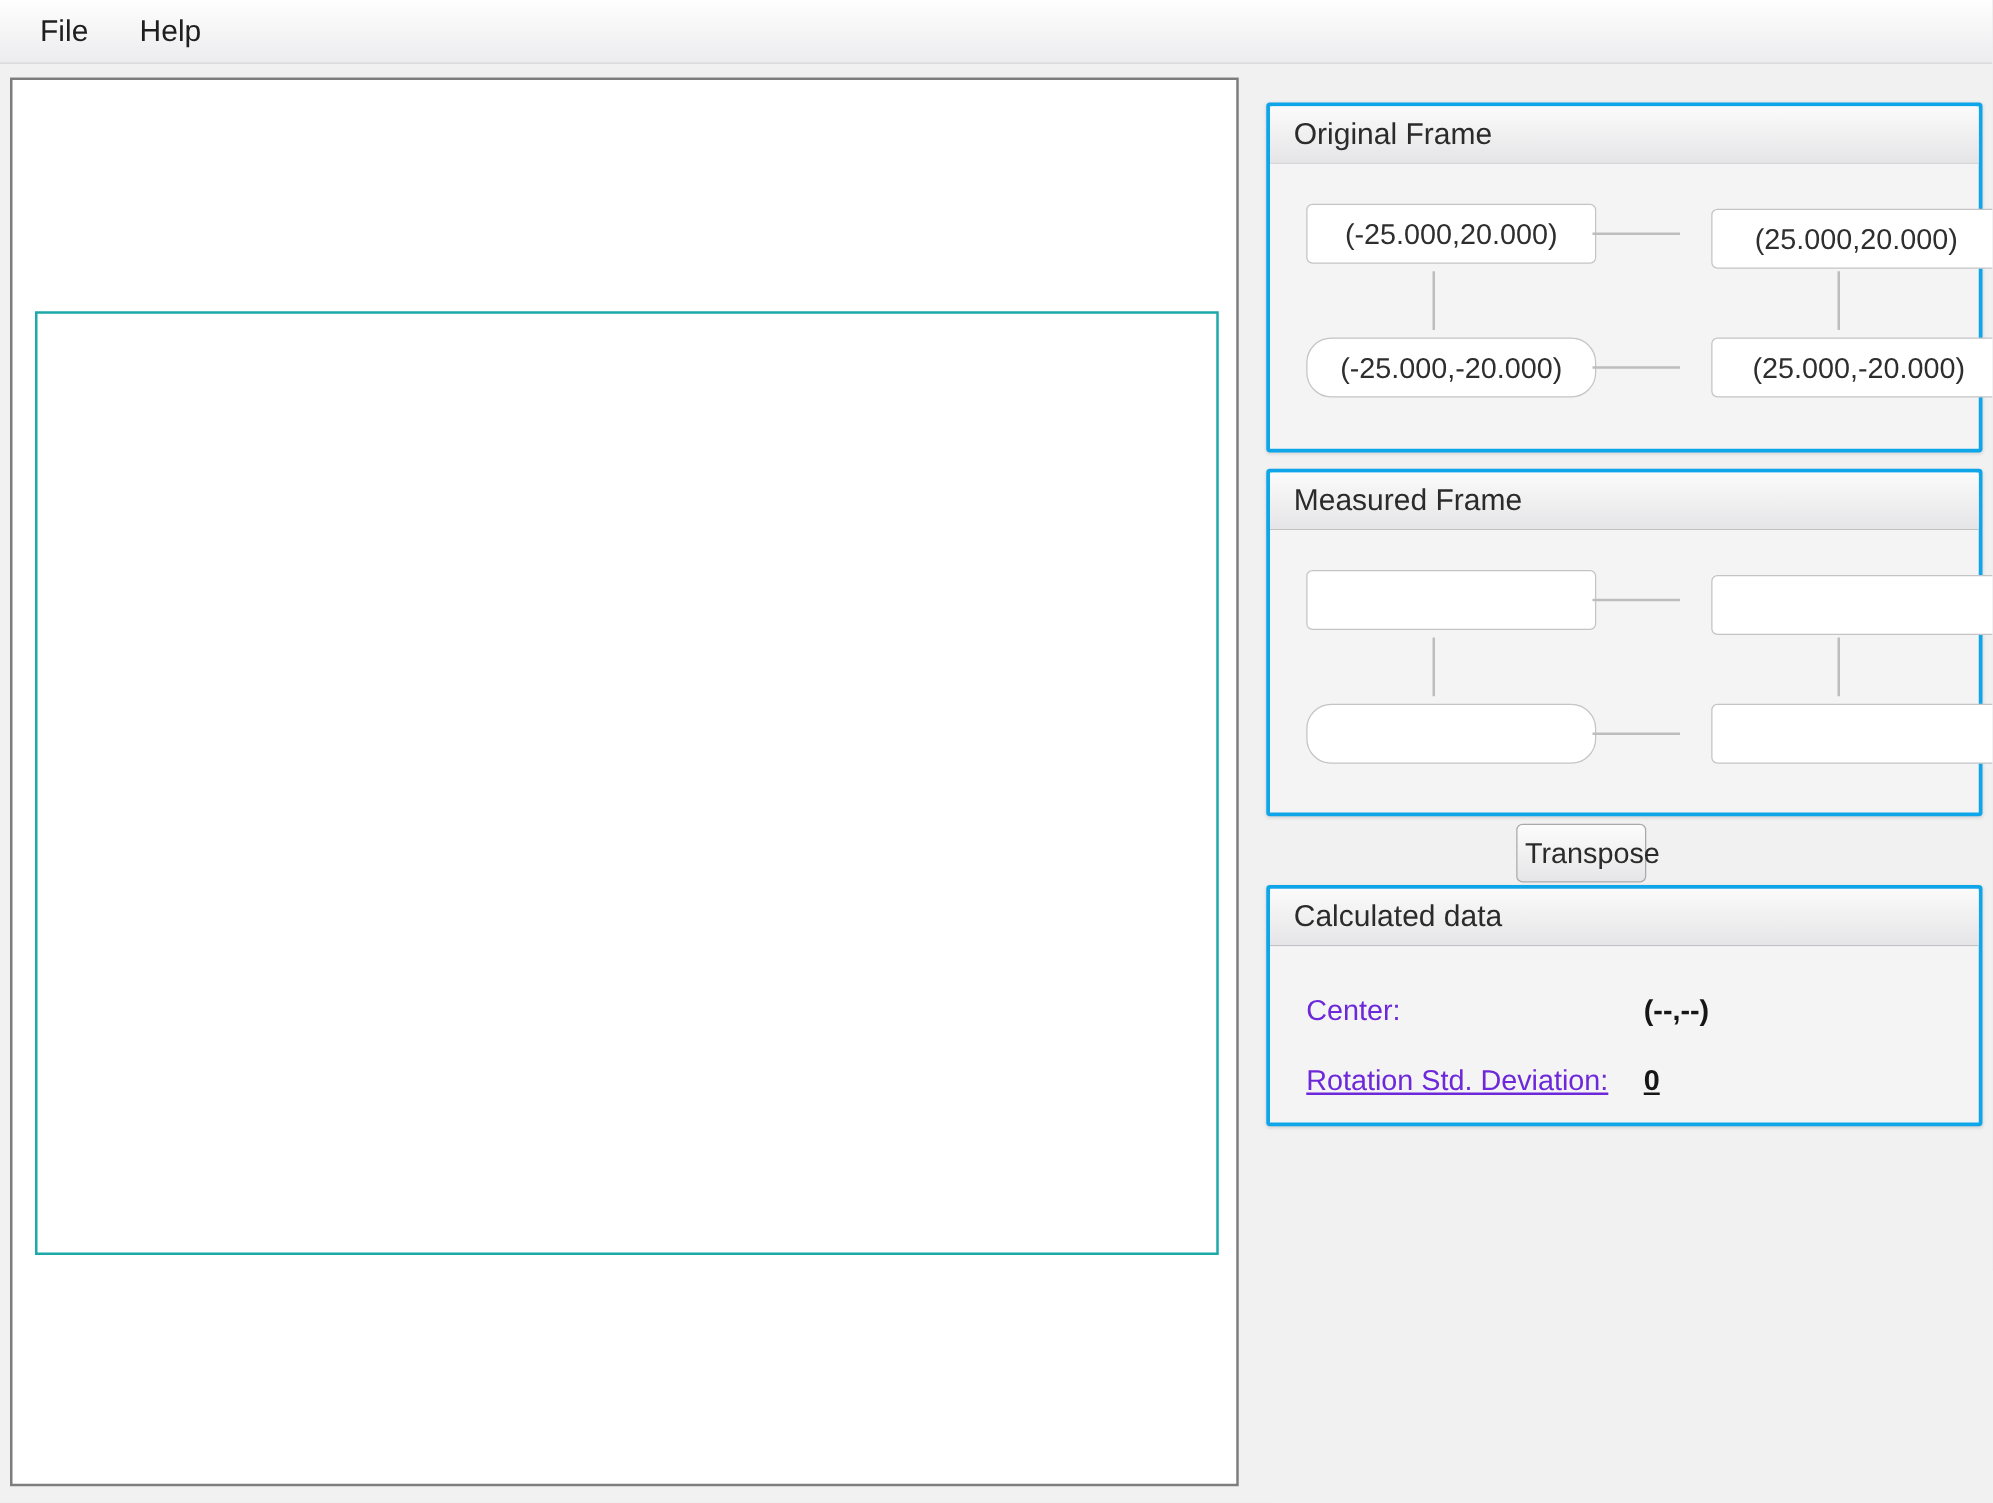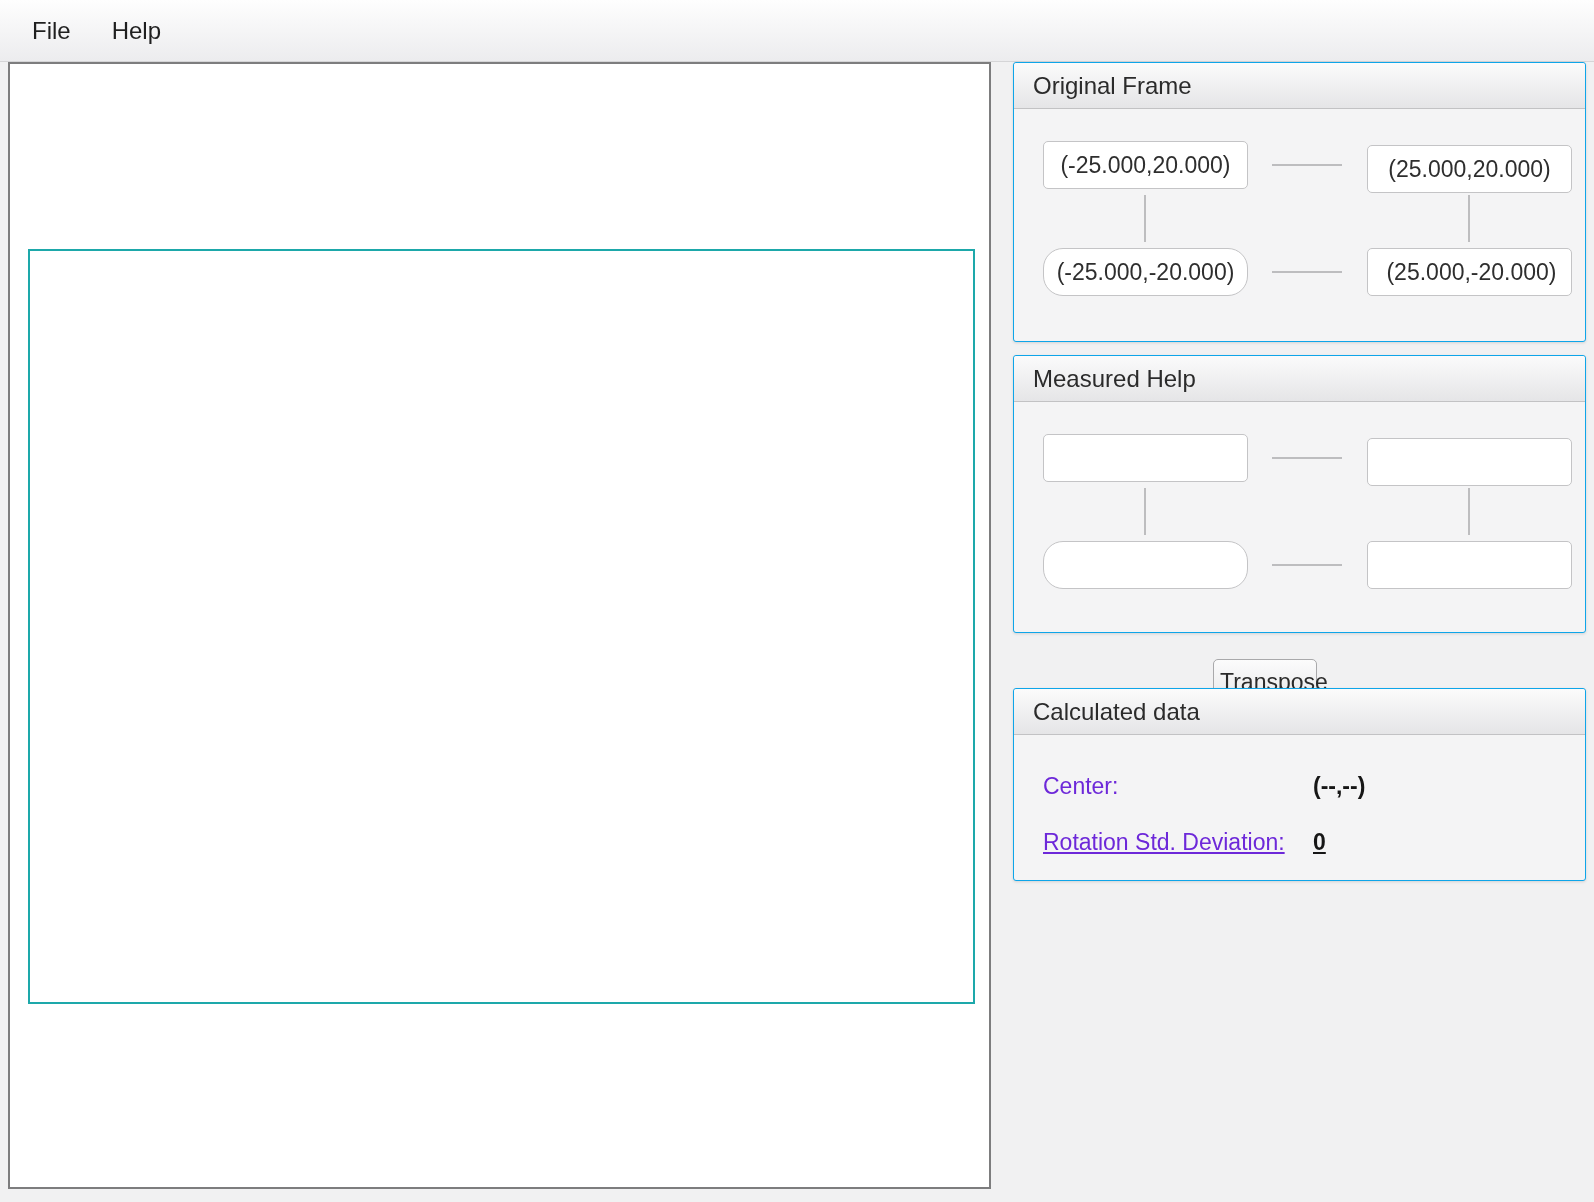--- a/index.html
+++ b/index.html
@@ -5,21 +5,21 @@
   html,body { margin:0; padding:0; background:#e8e8e9; }
   .app {
     position:relative; width:1594px; height:1202px;
     background:#f1f1f2; overflow:hidden;
     font-family:"Liberation Sans", sans-serif; color:#2b2b2b;
     -webkit-font-smoothing:antialiased;
   }
 
   
   .menubar {
-    position:absolute; left:0; top:0; right:0; height:62px;
+    position:absolute; left:0; top:0; right:0; height:51px;
     background:linear-gradient(#fefefe, #ececee);
     border-bottom:1px solid #d5d5d7;
     display:flex; align-items:center; gap:41px;
     padding-left:32px; box-sizing:border-box;
     font-size:24px; color:#1f1f1f;
   }
   .menu-item { cursor:default; line-height:51px; }
 
   
   .canvas {
@@ -27,38 +27,39 @@
     box-sizing:border-box; background:#ffffff; border:2px solid #7d7d7e;
   }
   .frame-rect {
     position:absolute; left:18px; top:185px; width:947px; height:755px;
     box-sizing:border-box; border:2px solid #1da8aa; background:transparent;
   }
 
   
   .groupbox {
     position:absolute; left:1013px; width:573px; box-sizing:border-box;
-    background:#f4f4f5; border:1px solid #0ea5e9; border-radius:3px;
+    background:#f4f4f5; border:3px solid #0ea5e9; border-radius:3px;
     box-shadow:0 1px 3px rgba(0,0,0,0.13);
+    margin-top:20px;
   }
   .gb-header {
     height:46px; box-sizing:border-box;
     background:linear-gradient(#fbfbfb, #e5e5e7);
     border-bottom:1px solid #c2c2c4;
     border-radius:3px 3px 0 0;
     display:flex; align-items:center; padding-left:19px;
     font-size:24px; color:#2b2b2b;
   }
   #gb-original   { top:62px;  height:280px; }
   #gb-measured   { top:355px; height:278px; }
   #gb-calculated { top:688px; height:193px; }
 
   
   .corner-field {
-    position:absolute; width:205px; height:48px; box-sizing:border-box;
+    position:absolute; width:232px; height:48px; box-sizing:border-box;
     background:#ffffff; border:1px solid #c4c4c6; border-radius:5px;
     font-family:inherit; font-size:23px; color:#2e2e2e;
     text-align:center; padding:0 8px; outline:none;
   }
   .fld-tl { left:29px;  top:78px;  }
   .fld-tr { left:353px; top:82px;  }
   .fld-bl { left:29px;  top:185px;border-radius:20px; }
   .fld-br { left:353px; top:185px;padding-left:12px; }
   .conn { position:absolute; background:#bdbdbf; }
   .conn-h1 { left:258px; top:101px; width:70px; height:2px; }
@@ -108,21 +109,21 @@
     <input class="corner-field fld-bl" readonly="" value="(-25.000,-20.000)" style="">
     <input class="corner-field fld-br" readonly="" value="(25.000,-20.000)" style="">
     <div class="conn conn-h1"></div>
     <div class="conn conn-h2"></div>
     <div class="conn conn-v1"></div>
     <div class="conn conn-v2"></div>
   </section>
 
   <section class="groupbox" id="gb-measured">
     <div class="gb-header">
-      <span>Measured Help</span>
+      <span>Measured Frame</span>
     </div>
     <input class="corner-field fld-tl" value="" style="">
     <input class="corner-field fld-tr" value="" style="">
     <input class="corner-field fld-bl" value="" style="">
     <input class="corner-field fld-br" value="" style="">
     <div class="conn conn-h1"></div>
     <div class="conn conn-h2"></div>
     <div class="conn conn-v1"></div>
     <div class="conn conn-v2"></div>
   </section>

